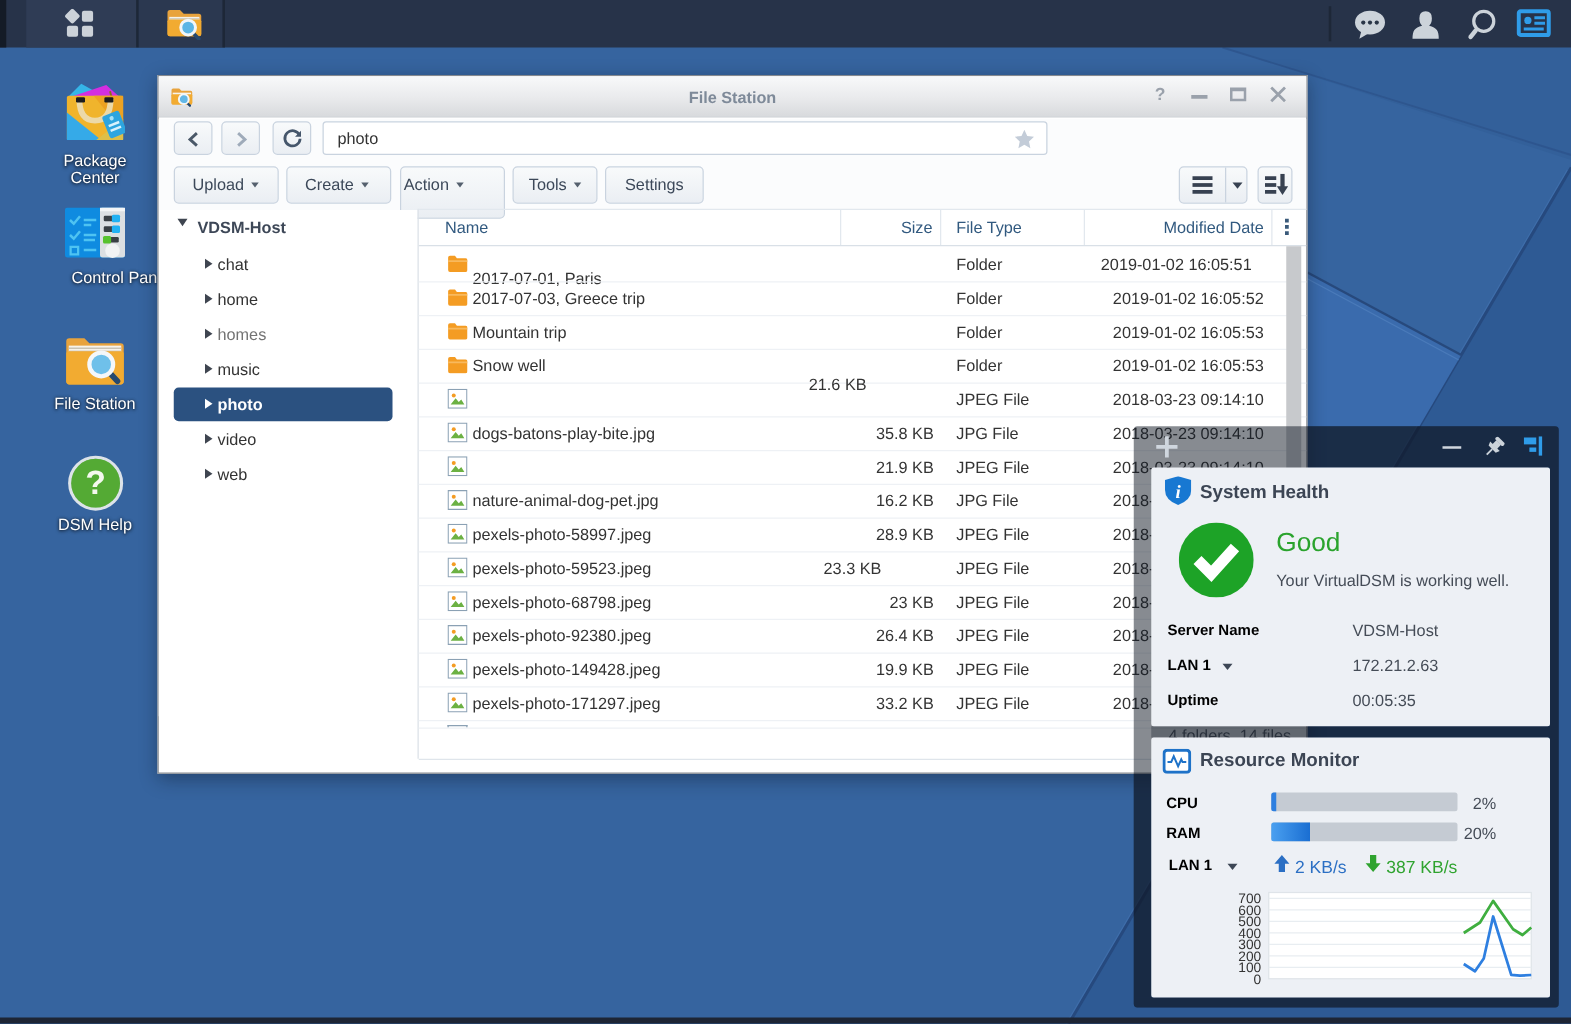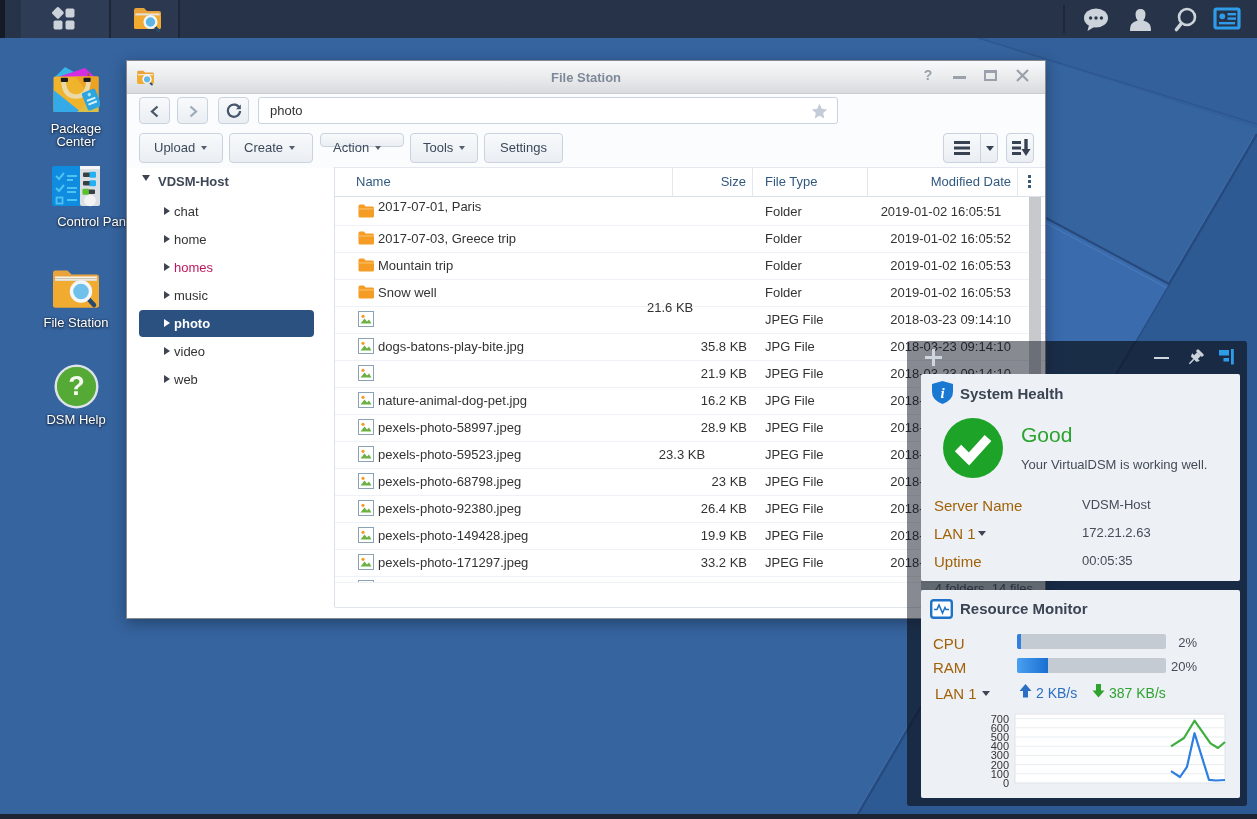--- a/index.html
+++ b/index.html
@@ -18,21 +18,21 @@
 
 .hdr{font-size:13px;color:#31597f;line-height:28px}
 .cell{font-size:13px;color:#333;line-height:27px;white-space:nowrap}
 .rowline{height:1px;background:#eef1f5}
 .vline{width:1px;background:#e2e8ee}
 
 #panel{left:907px;top:341px;width:340px;height:465px;background:rgba(15,23,36,.50);border-radius:3px}
 #panel .ov{background:rgba(14,22,36,.42)}
 .card{left:14px;width:319px;background:#edf0f5;border-radius:2px}
 .ctitle{font-size:15px;font-weight:bold;color:#3c4554}
-.clabel{font-size:15px;font-weight:normal;color:#a16207}
+.clabel{font-size:12px;font-weight:bold;color:#000000}
 .cval{font-size:13px;color:#454c57}
 </style></head>
 <body>
 <svg class="abs" style="left:0;top:0" width="1257" height="819" viewBox="0 0 1257 819">
  <rect width="1257" height="819" fill="#36649f"></rect>
  <polygon points="978,38 1257,38 1257,128" fill="#33609a"></polygon>
  <line x1="978" y1="38" x2="1257" y2="124" stroke="#2c528a" stroke-width="1.5" opacity="0.7"></line>
  <polygon points="1257,134 855,819 1257,819" fill="#2e5a94"></polygon>
  <line x1="1254" y1="136" x2="852" y2="821" stroke="#4a7ab8" stroke-width="1.2" opacity="0.45"></line>
  <line x1="1257" y1="134" x2="855" y2="819" stroke="#26497e" stroke-width="2.4"></line>
@@ -180,21 +180,21 @@
       </svg>
  </div>
  <div class="abs field" style="left:131px;top:36px;width:580px;height:27px">
    <div class="abs" style="left:11px;top:5px;font-size:13px;color:#333">photo</div>
    <svg class="abs" style="left:552px;top:5px" width="17" height="17" viewBox="0 0 17 17">
         <path d="M8.5 0.8 L10.8 5.8 L16.2 6.4 L12.2 10.1 L13.3 15.5 L8.5 12.8 L3.7 15.5 L4.8 10.1 L0.8 6.4 L6.2 5.8 Z" fill="#c3ccd8"></path>
       </svg>
  </div>
  <div class="abs btn drop" style="left:12px;top:72px;width:84px;height:30px;text-align:left;padding:6px 0 0 14px">Upload</div>
  <div class="abs btn drop" style="left:102px;top:72px;width:84px;height:30px;text-align:left;padding:6px 0 0 14px">Create</div>
- <div class="abs btn drop" style="left:193px;top:72px;width:84px;height:14px;text-align:left;padding:6px 0 0 12px">Action</div>
+ <div class="abs btn drop" style="left:193px;top:72px;width:84px;height:42px;text-align:left;padding:6px 0 0 2px">Action</div>
  <div class="abs btn drop" style="left:283px;top:72px;width:68px;height:30px;text-align:left;padding:6px 0 0 12px">Tools</div>
  <div class="abs btn" style="left:357px;top:72px;width:79px;height:30px;text-align:center;padding-top:6px">Settings</div>
  <div class="abs btn" style="left:816px;top:72px;width:55px;height:30px">
    <div class="abs" style="left:10px;top:7px;width:16px;height:2.6px;background:#374151;box-shadow:0 5.5px 0 #374151,0 11px 0 #374151"></div>
    <div class="abs" style="left:36px;top:0;width:1px;height:28px;background:#c9d3df"></div>
    <div class="abs" style="left:42px;top:12px;width:0;height:0;border-left:4.5px solid transparent;border-right:4.5px solid transparent;border-top:5.5px solid #374151"></div>
  </div>
  <div class="abs btn" style="left:879px;top:72px;width:28px;height:30px">
    <div class="abs" style="left:5px;top:7px;width:9px;height:2.6px;background:#374151;box-shadow:0 5.5px 0 #374151,0 11px 0 #374151"></div>
    <svg class="abs" style="left:14px;top:5px" width="10" height="18" viewBox="0 0 10 18">
@@ -204,21 +204,21 @@
  </div>
 <div class="abs" style="left:0;top:107px;width:207px;height:405px;background:#fff"></div>
     <div class="abs" style="left:207px;top:106px;width:1px;height:440px;background:#dbe1e8"></div>
     <div class="abs" style="left:15px;top:114px;width:0;height:0;border-left:4.5px solid transparent;border-right:4.5px solid transparent;border-top:6px solid #3f4550"></div>
     <div class="abs" style="left:31px;top:107px;font-size:13px;font-weight:bold;color:#3d4757;line-height:27px">VDSM-Host</div>
     <div class="abs" style="left:36.5px;top:145.5px;width:0;height:0;border-top:4.5px solid transparent;border-bottom:4.5px solid transparent;border-left:6px solid #3f4550"></div>
     <div class="abs" style="left:47px;top:136.5px;font-size:13px;color:#333;line-height:27px">chat</div>
     <div class="abs" style="left:36.5px;top:173.5px;width:0;height:0;border-top:4.5px solid transparent;border-bottom:4.5px solid transparent;border-left:6px solid #3f4550"></div>
     <div class="abs" style="left:47px;top:164.5px;font-size:13px;color:#333;line-height:27px">home</div>
     <div class="abs" style="left:36.5px;top:201.5px;width:0;height:0;border-top:4.5px solid transparent;border-bottom:4.5px solid transparent;border-left:6px solid #3f4550"></div>
-    <div class="abs" style="left:47px;top:192.5px;font-size:13px;color:#be185d;line-height:27px">homes</div>
+    <div class="abs" style="left:47px;top:192.5px;font-size:13px;color:#737373;line-height:27px">homes</div>
     <div class="abs" style="left:36.5px;top:229.5px;width:0;height:0;border-top:4.5px solid transparent;border-bottom:4.5px solid transparent;border-left:6px solid #3f4550"></div>
     <div class="abs" style="left:47px;top:220.5px;font-size:13px;color:#333;line-height:27px">music</div>
     <div class="abs" style="left:12px;top:248.5px;width:175px;height:27px;background:#2b5180;border-radius:4px"></div>
     <div class="abs" style="left:36.5px;top:257.5px;width:0;height:0;border-top:4.5px solid transparent;border-bottom:4.5px solid transparent;border-left:6px solid #fff"></div>
     <div class="abs" style="left:47px;top:248.5px;font-size:13px;font-weight:bold;color:#fff;line-height:27px">photo</div>
     <div class="abs" style="left:36.5px;top:285.5px;width:0;height:0;border-top:4.5px solid transparent;border-bottom:4.5px solid transparent;border-left:6px solid #3f4550"></div>
     <div class="abs" style="left:47px;top:276.5px;font-size:13px;color:#333;line-height:27px">video</div>
     <div class="abs" style="left:36.5px;top:313.5px;width:0;height:0;border-top:4.5px solid transparent;border-bottom:4.5px solid transparent;border-left:6px solid #3f4550"></div>
     <div class="abs" style="left:47px;top:304.5px;font-size:13px;color:#333;line-height:27px">web</div>
     <div class="abs" style="left:208px;top:106px;width:710px;height:1px;background:#e2e8ee"></div>
@@ -229,21 +229,21 @@
     <div class="abs hdr" style="left:740px;top:107px;width:144px;text-align:right">Modified Date</div>
     <div class="abs vline" style="left:545px;top:107px;height:28px"></div>
     <div class="abs vline" style="left:625px;top:107px;height:28px"></div>
     <div class="abs vline" style="left:740px;top:107px;height:28px"></div>
     <div class="abs vline" style="left:890px;top:107px;height:28px"></div>
     <div class="abs" style="left:901px;top:114px;width:3px;height:3px;background:#3a5a7a;box-shadow:0 5px 0 #3a5a7a,0 10px 0 #3a5a7a"></div>
     <svg class="abs" style="left:231px;top:143px" width="16" height="14" viewBox="0 0 16 14">
       <path d="M0.5 2 q0-1.5 1.5-1.5 h4 l1.5 2 h7 q1.5 0 1.5 1.5 v8 q0 1.5-1.5 1.5 h-12.5 q-1.5 0-1.5-1.5 z" fill="#f49c23"></path>
       <rect x="0.5" y="4.2" width="15.5" height="1.4" fill="#f8b95e"></rect>
     </svg>
-    <div class="abs cell" style="left:251px;top:132px">2017-07-01, Paris</div>
+    <div class="abs cell" style="left:251px;top:148px">2017-07-01, Paris</div>
     <div class="abs cell" style="left:638px;top:136.5px">Folder</div>
     <div class="abs cell" style="left:744px;top:136.5px;width:140px;text-align:center">2019-01-02 16:05:51</div>
     <div class="abs rowline" style="left:208px;top:163.5px;width:710px"></div>
     <svg class="abs" style="left:231px;top:170px" width="16" height="14" viewBox="0 0 16 14">
       <path d="M0.5 2 q0-1.5 1.5-1.5 h4 l1.5 2 h7 q1.5 0 1.5 1.5 v8 q0 1.5-1.5 1.5 h-12.5 q-1.5 0-1.5-1.5 z" fill="#f49c23"></path>
       <rect x="0.5" y="4.2" width="15.5" height="1.4" fill="#f8b95e"></rect>
     </svg>
     <div class="abs cell" style="left:251px;top:163.5px">2017-07-03, Greece trip</div>
     <div class="abs cell" style="left:638px;top:163.5px">Folder</div>
     <div class="abs cell" style="left:744px;top:163.5px;width:140px;text-align:right">2019-01-02 16:05:52</div>

